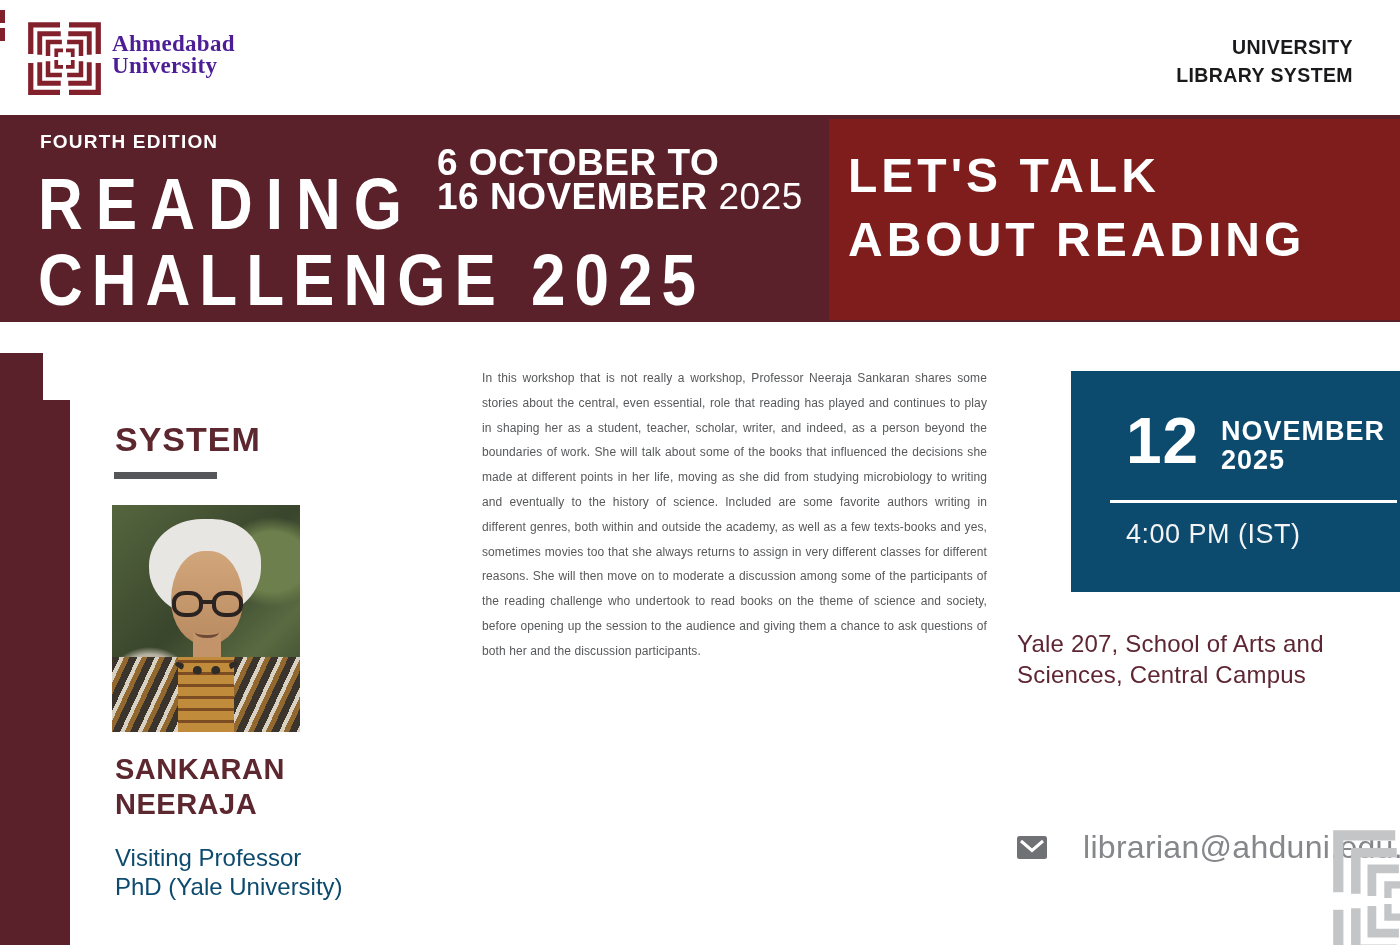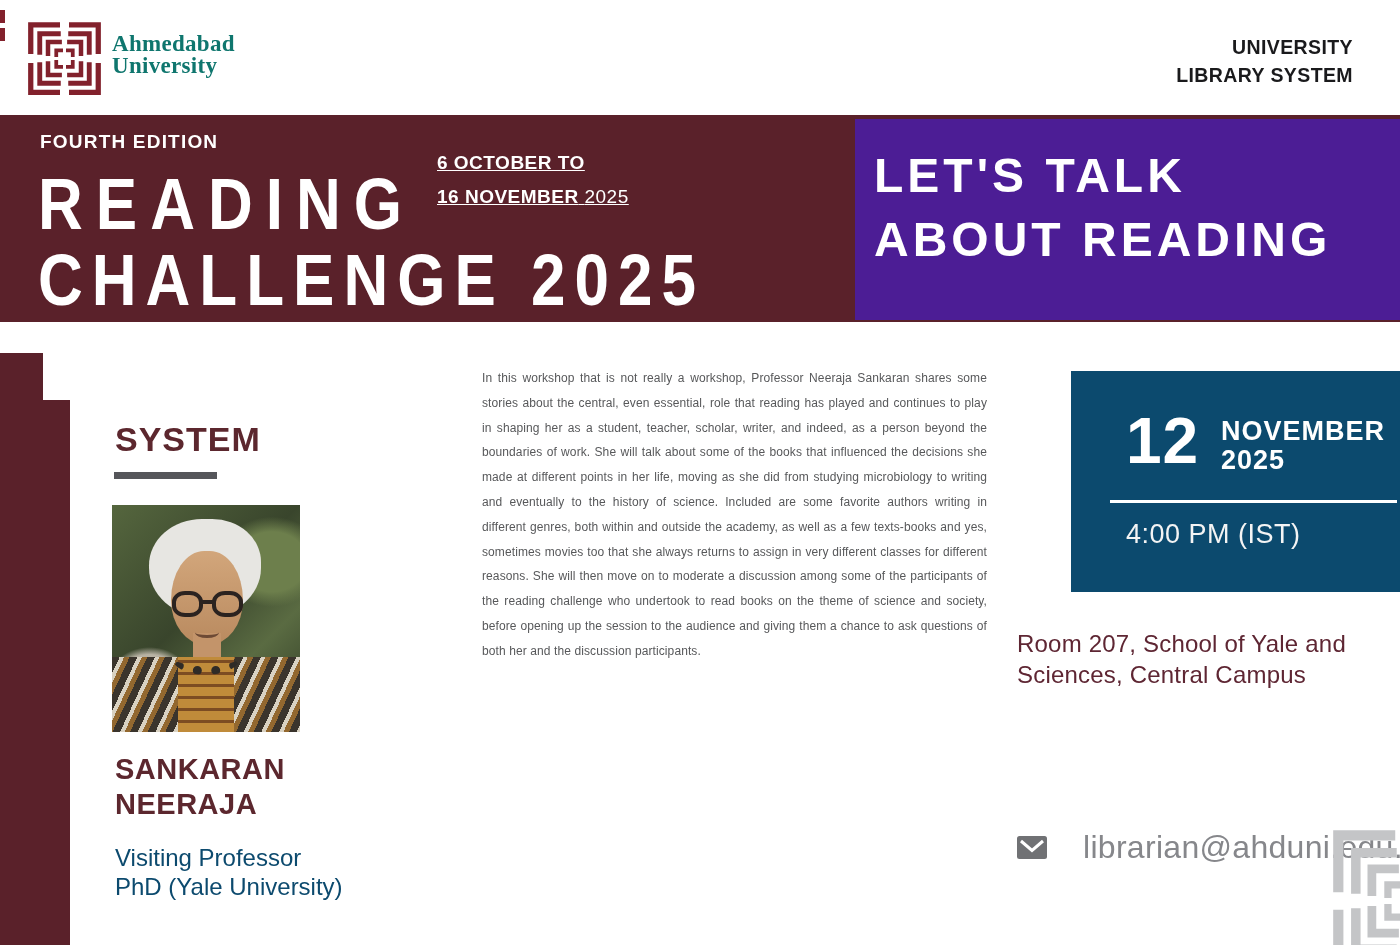--- a/index.html
+++ b/index.html
@@ -11,39 +11,39 @@
   }
 
   
   .edge-mark { position:absolute; left:0; width:5px; background:#82212c; }
   .edge-mark.m1 { top:10px; height:13px; }
   .edge-mark.m2 { top:28px; height:13px; }
   .brand-logo { position:absolute; left:27px; top:21px; width:75px; height:75px; }
   .brand-text {
     position:absolute; left:112px; top:33px;
     font-family:"Liberation Serif", serif; font-weight:700;
-    font-size:23px; line-height:22px; color:#0f766e; letter-spacing:0.3px;
+    font-size:23px; line-height:22px; color:#4c1d95; letter-spacing:0.3px;
   }
   .org-text {
     position:absolute; right:47px; top:33px; text-align:right;
     font-weight:700; font-size:19.5px; line-height:28px; color:#1a1a1c; letter-spacing:0.4px;
   }
 
   
   .banner { position:absolute; left:0; top:115px; width:1400px; height:207px; background:#5a212a; }
-  .rose-panel { position:absolute; left:829px; top:4px; right:0; bottom:2px; background:#4c1d95;margin-left:26px; }
+  .rose-panel { position:absolute; left:829px; top:4px; right:0; bottom:2px; background:#7f1d1d; }
   .tagline {
     position:absolute; left:19px; top:25px; color:#ffffff;
     font-weight:700; font-size:48px; line-height:64px; letter-spacing:4px; white-space:nowrap;
   }
   .edition { position:absolute; left:40px; top:16px; color:#fff; font-weight:700; font-size:19px; letter-spacing:1.2px; }
   .big-title { position:absolute; color:#fff; font-weight:700; white-space:nowrap; transform:scaleY(1.16); transform-origin:left top; }
   .title-1 { left:38px; top:48px; font-size:62px; letter-spacing:13px; }
   .title-2 { left:38px; top:124px; font-size:62px; letter-spacing:9px; }
-  .date-range { position:absolute; left:437px; top:31px; color:#fff; font-weight:700; font-size:19px; line-height:34px; letter-spacing:0.5px; white-space:nowrap;text-decoration:underline; }
+  .date-range { position:absolute; left:437px; top:31px; color:#fff; font-weight:700; font-size:37px; line-height:34px; letter-spacing:0.5px; white-space:nowrap; }
   .date-range .yr { font-weight:400; }
 
   
   .bar-narrow { position:absolute; left:0; top:353px; width:43px; height:47px; background:#5a212a; }
   .bar-wide   { position:absolute; left:0; top:400px; width:70px; height:545px; background:#5a212a; }
 
   
   .speaker-label { position:absolute; left:115px; top:420px; color:#5c272e; font-weight:700; font-size:34px; letter-spacing:1px; }
   .speaker-rule  { position:absolute; left:114px; top:472px; width:103px; height:7px; background:#55565a; }
 
@@ -165,21 +165,21 @@
     <div class="day">12</div>
     <div class="monthyear">
       <div>NOVEMBER</div>
       <div>2025</div>
     </div>
     <div class="divider"></div>
     <div class="time">4:00 PM (IST)</div>
   </div>
 
   <div class="venue">
-    <div>Room 207, School of Yale and</div>
+    <div>Yale 207, School of Arts and</div>
     <div>Sciences, Central Campus</div>
   </div>
 
   <div class="email-row">
     <svg class="email-icon" viewBox="0 0 30 24">
       <rect x="0" y="0" width="30" height="23" rx="2.5" fill="#707174"></rect>
       <path d="M4 5 L15 14.5 L26 5" stroke="#ffffff" stroke-width="3" fill="none"></path>
     </svg>
     <a class="email-text" href="#">librarian@ahduni.edu.in</a>
   </div>

